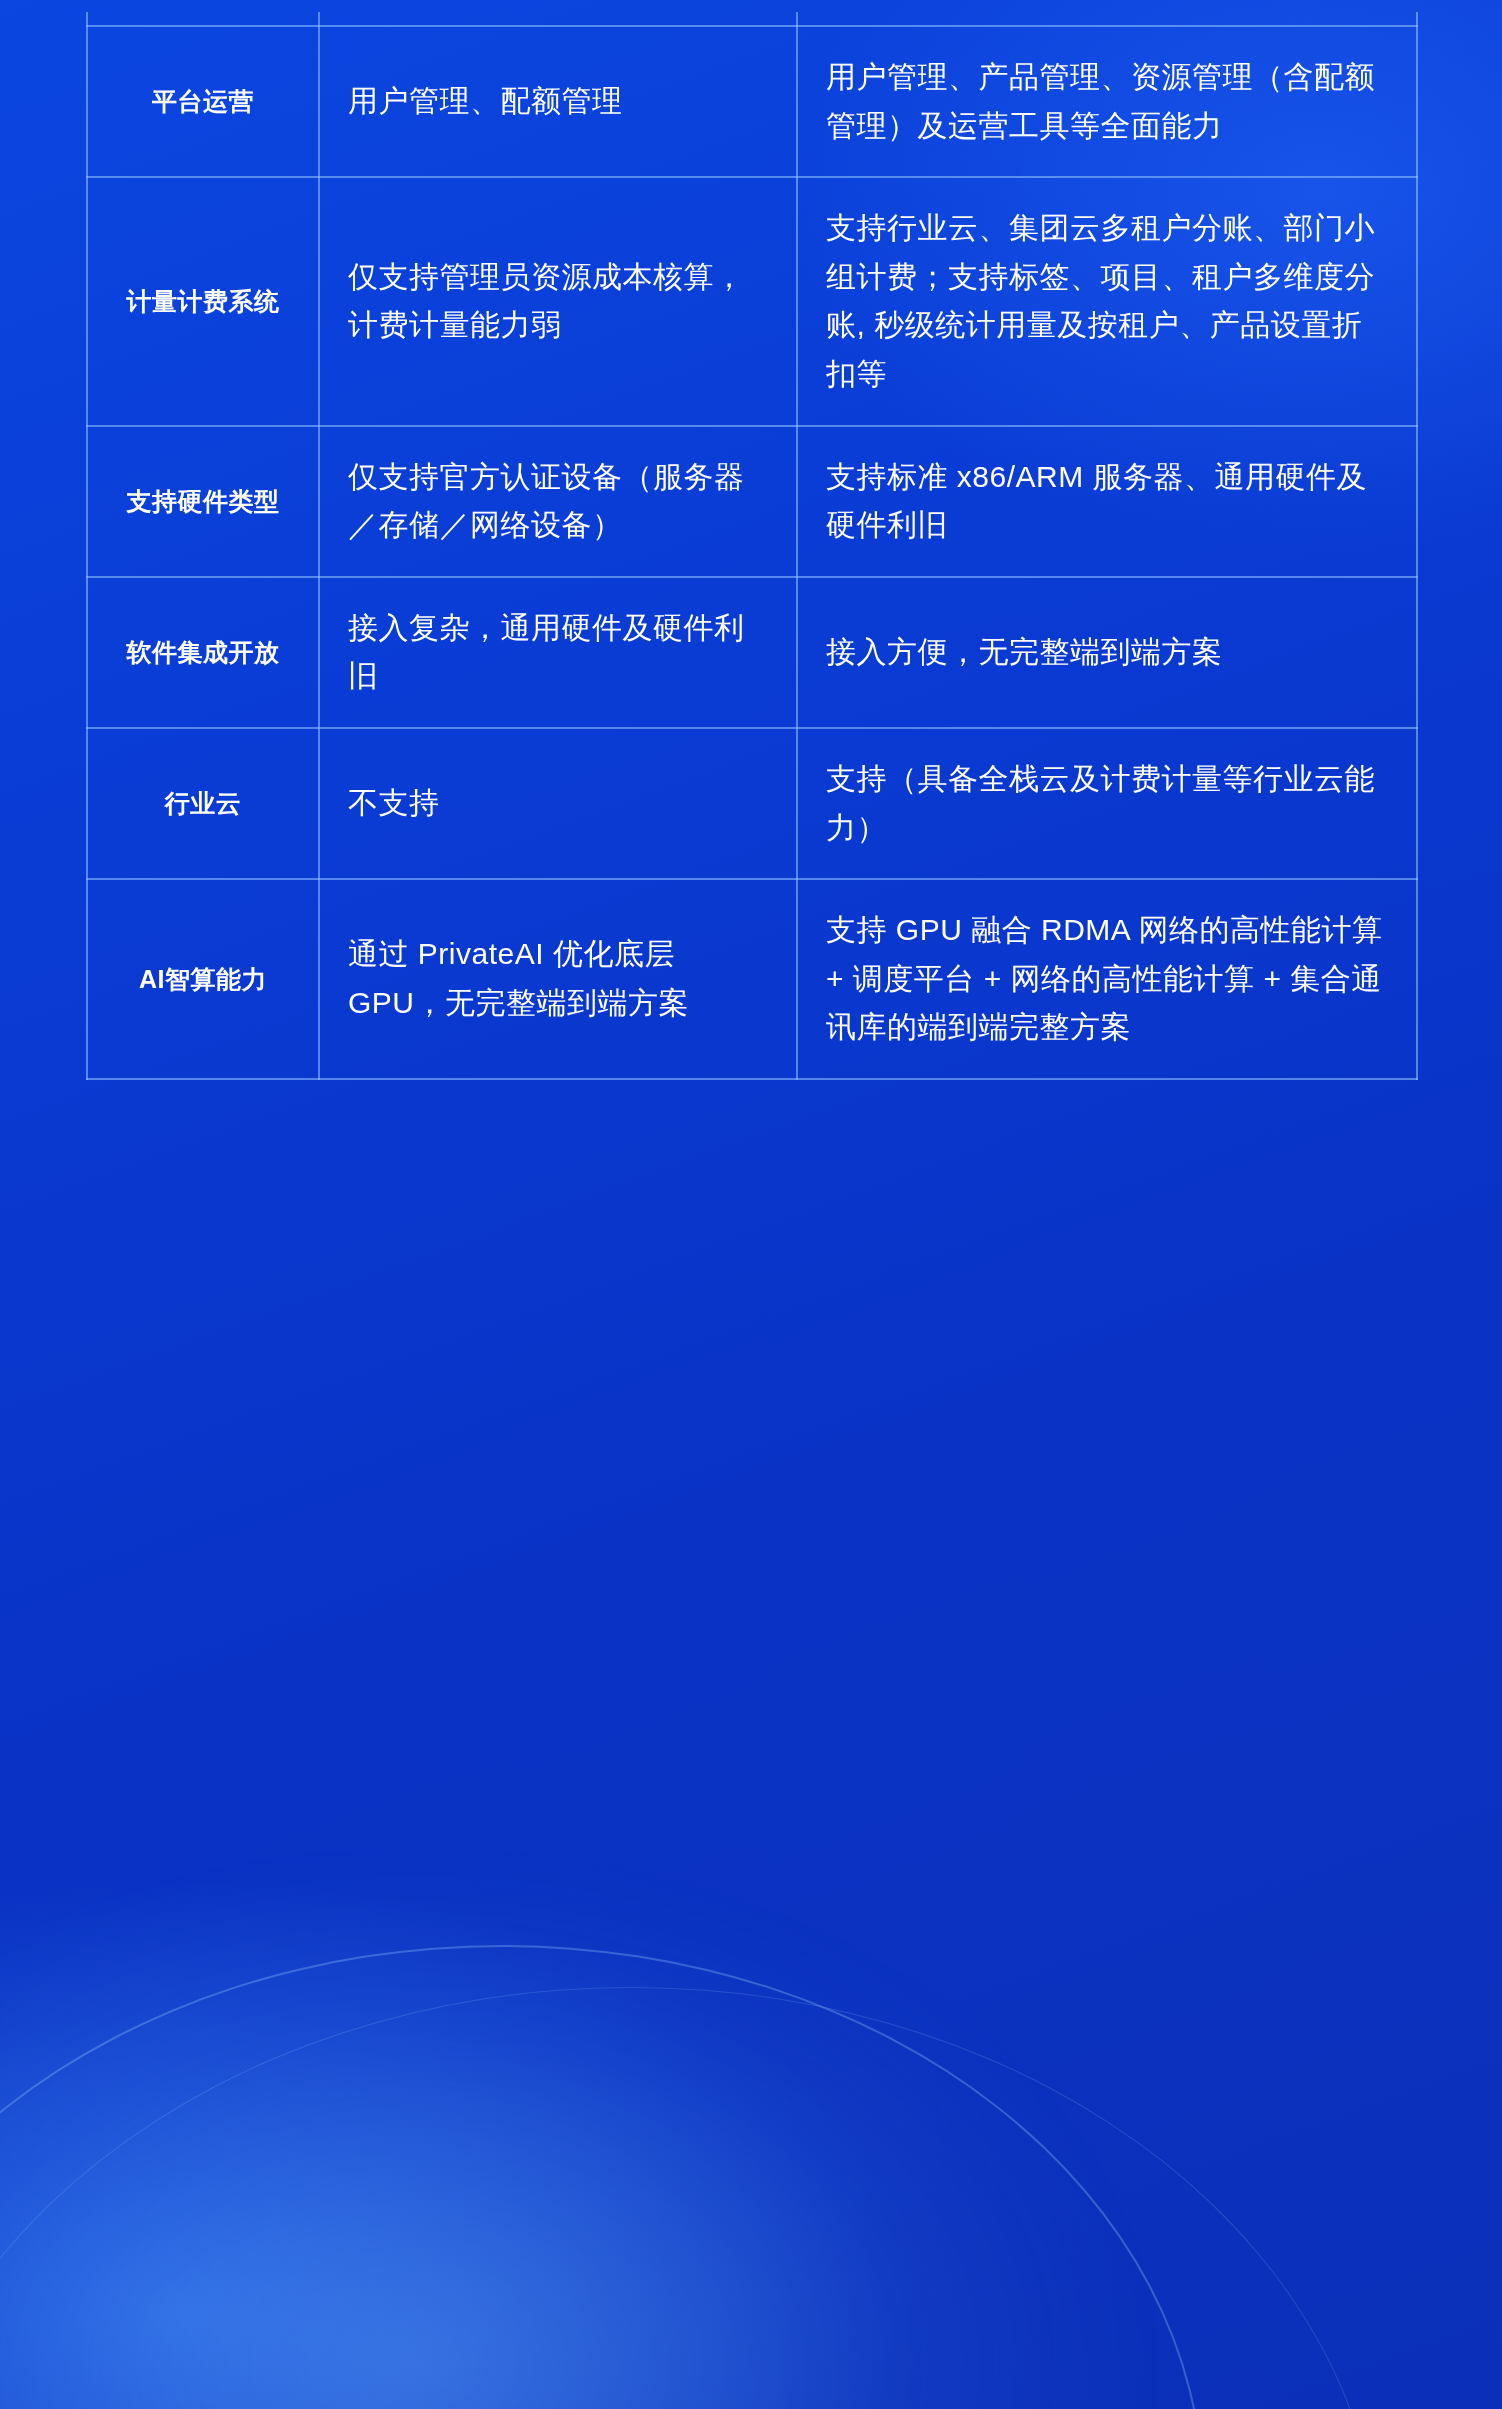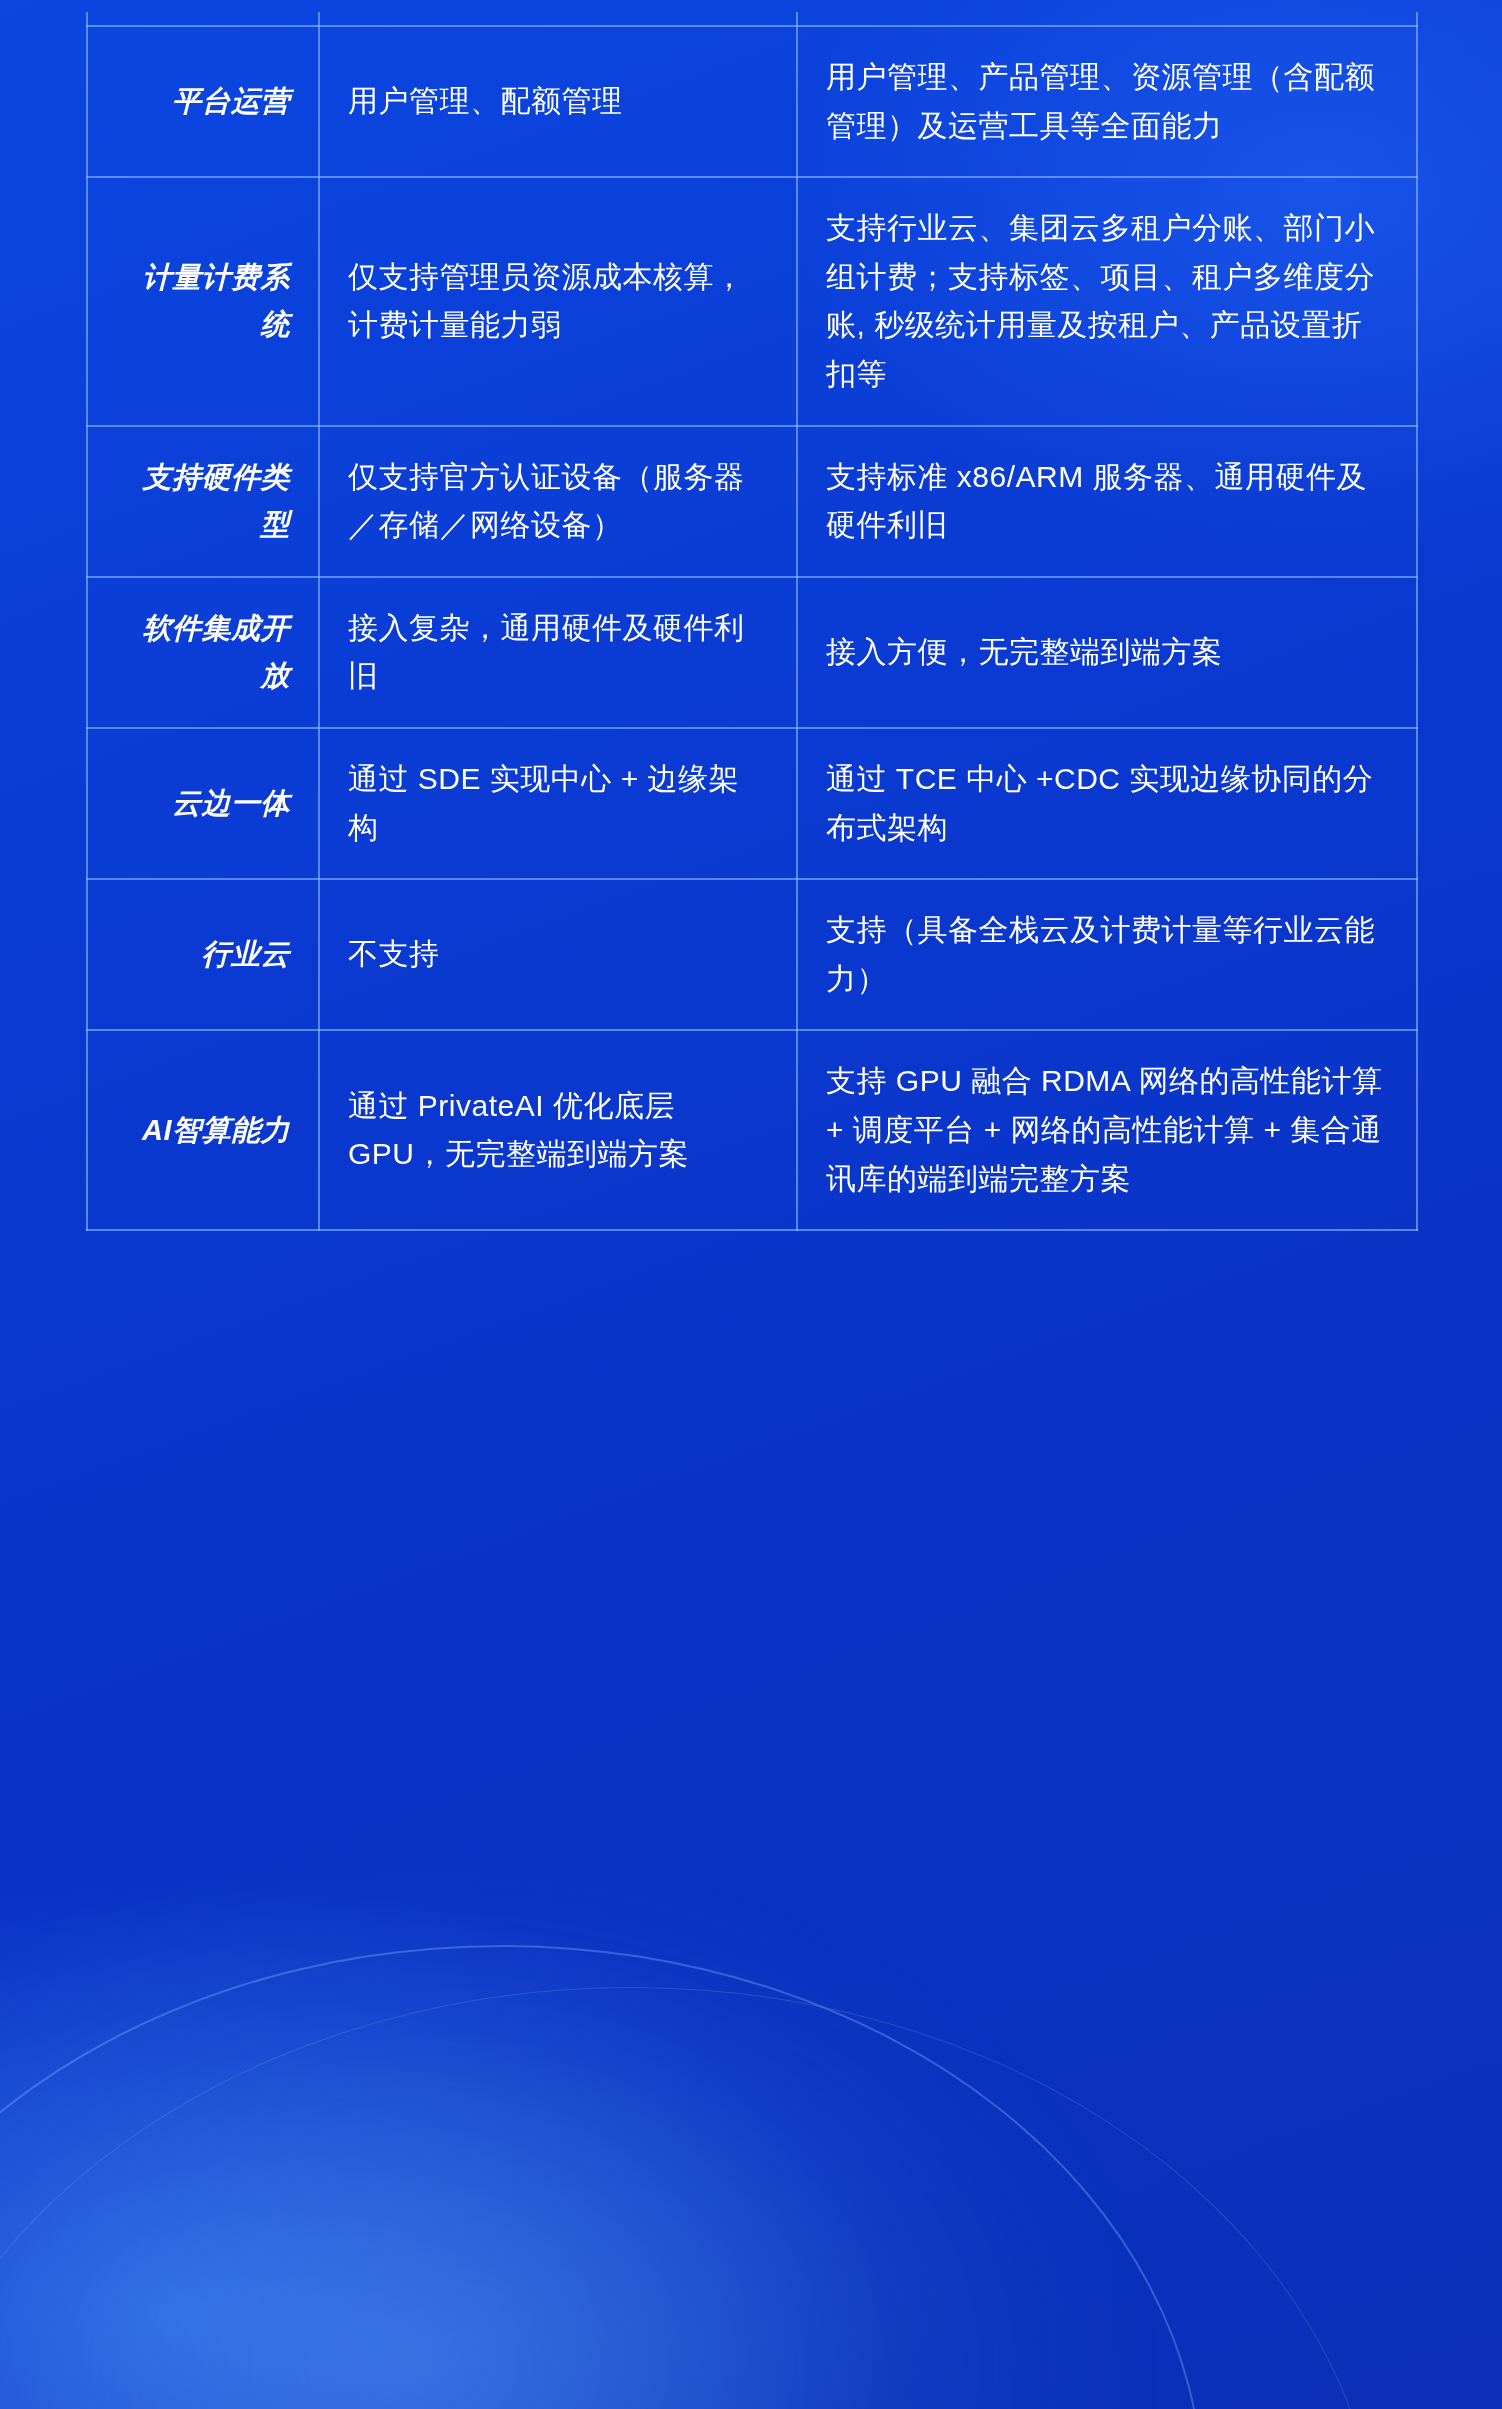--- a/index.html
+++ b/index.html
@@ -82,25 +82,24 @@
     letter-spacing: 0.5px;
   }
 
   
   col.c-label { width: 232px; }
   col.c-a { width: 478px; }
   col.c-b { width: 620px; }
 
   td.label {
     font-weight: bold;
-    font-size: 29px;
-    text-align: right;
+    font-size: 25px;
+    text-align: center;
     padding-left: 30px;
     letter-spacing: 1px;
-    font-style: italic;
   }
   td.cell {
     font-size: 30px;
     font-weight: 400;
   }
 
   
   tr.top-partial td {
     height: 14px;
     padding: 0;
@@ -152,25 +151,20 @@
         <td class="cell">仅支持官方认证设备（服务器／存储／网络设备）</td>
         <td class="cell">支持标准 x86/ARM 服务器、通用硬件及硬件利旧</td>
       </tr>
 
       <tr>
         <td class="label">软件集成开放</td>
         <td class="cell">接入复杂，通用硬件及硬件利旧</td>
         <td class="cell">接入方便，无完整端到端方案</td>
       </tr>
 
-      <tr>
-        <td class="label">云边一体</td>
-        <td class="cell">通过 SDE 实现中心 + 边缘架构</td>
-        <td class="cell">通过 TCE 中心 +CDC 实现边缘协同的分布式架构</td>
-      </tr>
 
       <tr>
         <td class="label">行业云</td>
         <td class="cell">不支持</td>
         <td class="cell">支持（具备全栈云及计费计量等行业云能力）</td>
       </tr>
 
       <tr>
         <td class="label">AI智算能力</td>
         <td class="cell">通过 PrivateAI 优化底层 GPU，无完整端到端方案</td>

